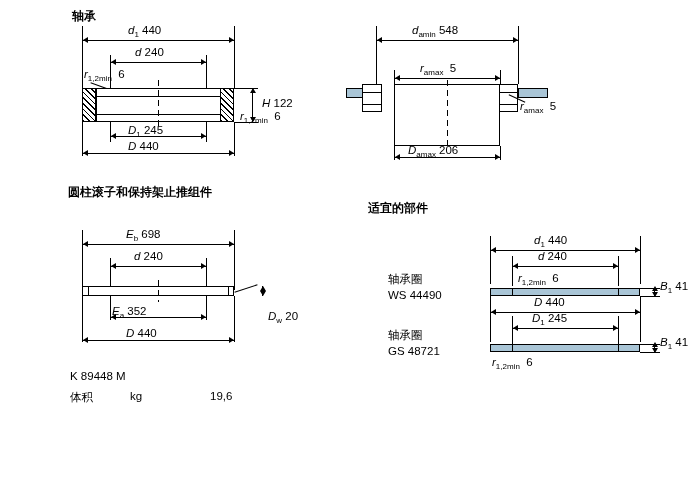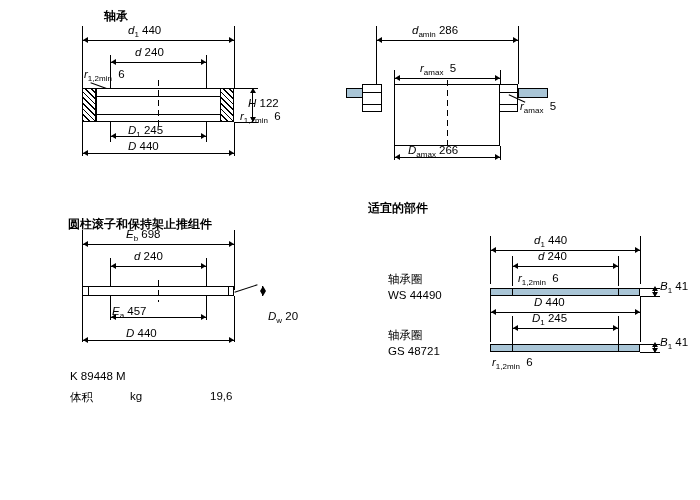--- a/index.html
+++ b/index.html
@@ -31,22 +31,22 @@
   .arrowL,.arrowR{position:absolute;width:0;height:0;border-top:3px solid transparent;border-bottom:3px solid transparent;}
   .arrowL{border-right:5px solid #000;}
   .arrowR{border-left:5px solid #000;}
   .arrowU,.arrowD{position:absolute;width:0;height:0;border-left:3px solid transparent;border-right:3px solid transparent;}
   .arrowU{border-bottom:5px solid #000;}
   .arrowD{border-top:5px solid #000;}
 </style>
 </head>
 <body>
 
-<div class="abs lbl-b" style="left:72px;top:8px;margin-left:32px;">轴承</div>
-<div class="abs lbl-b" style="left:68px;top:216px;text-align:right;">圆柱滚子和保持架止推组件</div>
+<div class="abs lbl-b" style="left:72px;top:8px;">轴承</div>
+<div class="abs lbl-b" style="left:68px;top:184px;text-align:right;">圆柱滚子和保持架止推组件</div>
 <div class="abs lbl-b" style="left:368px;top:200px;">适宜的部件</div>
 
 <div class="abs">
   <div class="v" style="left:82px;top:26px;height:62px;"></div>
   <div class="v" style="left:234px;top:26px;height:62px;"></div>
   <div class="h" style="left:82px;top:40px;width:152px;"></div>
   <div class="arrowL" style="left:83px;top:37px;"></div>
   <div class="arrowR" style="left:229px;top:37px;"></div>
   <div class="abs lbl" style="left:128px;top:24px;">
     <span class="ital">d</span><span class="sub">1</span>&nbsp;<span>440</span>
@@ -86,21 +86,21 @@
 
   <div class="centerlinev" style="left:158px;top:80px;height:50px;"></div>
 </div>
 
 <div class="abs">
   <div class="v" style="left:252px;top:88px;height:34px;"></div>
   <div class="arrowU" style="left:250px;top:88px;"></div>
   <div class="arrowD" style="left:250px;top:117px;"></div>
   <div class="h" style="left:234px;top:88px;width:24px;"></div>
   <div class="h" style="left:234px;top:122px;width:24px;"></div>
-  <div class="abs lbl" style="left:248px;top:97px;">
+  <div class="abs lbl" style="left:262px;top:97px;">
     <span class="ital">H</span>&nbsp;<span>122</span>
   </div>
 </div>
 
 <div class="abs lbl" style="left:240px;top:110px;">
   <span class="ital">r</span><span class="sub">1,2min</span>&nbsp;&nbsp;<span>6</span>
 </div>
 
 <div class="abs">
   <div class="v" style="left:110px;top:122px;height:20px;"></div>
@@ -124,21 +124,21 @@
   </div>
 </div>
 
 <div class="abs">
   <div class="v" style="left:376px;top:26px;height:58px;"></div>
   <div class="v" style="left:518px;top:26px;height:58px;"></div>
   <div class="h" style="left:376px;top:40px;width:142px;"></div>
   <div class="arrowL" style="left:377px;top:37px;"></div>
   <div class="arrowR" style="left:513px;top:37px;"></div>
   <div class="abs lbl" style="left:412px;top:24px;">
-    <span class="ital">d</span><span class="sub">amin</span>&nbsp;<span>286</span>
+    <span class="ital">d</span><span class="sub">amin</span>&nbsp;<span>548</span>
   </div>
 </div>
 
 <div class="abs">
   <div class="h" style="left:394px;top:78px;width:106px;"></div>
   <div class="arrowL" style="left:395px;top:75px;"></div>
   <div class="arrowR" style="left:495px;top:75px;"></div>
   <div class="v" style="left:394px;top:70px;height:14px;"></div>
   <div class="v" style="left:500px;top:70px;height:14px;"></div>
   <div class="abs lbl" style="left:420px;top:62px;">
@@ -170,21 +170,21 @@
 </div>
 <div class="h" style="left:508px;top:98px;width:18px;transform:rotate(25deg);"></div>
 
 <div class="abs">
   <div class="v" style="left:394px;top:146px;height:14px;"></div>
   <div class="v" style="left:500px;top:146px;height:14px;"></div>
   <div class="h" style="left:394px;top:157px;width:106px;"></div>
   <div class="arrowL" style="left:395px;top:154px;"></div>
   <div class="arrowR" style="left:495px;top:154px;"></div>
   <div class="abs lbl" style="left:408px;top:144px;">
-    <span class="ital">D</span><span class="sub">amax</span>&nbsp;<span>266</span>
+    <span class="ital">D</span><span class="sub">amax</span>&nbsp;<span>206</span>
   </div>
 </div>
 
 <div class="abs">
   <div class="v" style="left:82px;top:230px;height:60px;"></div>
   <div class="v" style="left:234px;top:230px;height:60px;"></div>
   <div class="h" style="left:82px;top:244px;width:152px;"></div>
   <div class="arrowL" style="left:83px;top:241px;"></div>
   <div class="arrowR" style="left:229px;top:241px;"></div>
   <div class="abs lbl" style="left:126px;top:228px;">
@@ -220,21 +220,21 @@
   </div>
 </div>
 
 <div class="abs">
   <div class="v" style="left:110px;top:296px;height:24px;"></div>
   <div class="v" style="left:206px;top:296px;height:24px;"></div>
   <div class="h" style="left:110px;top:317px;width:96px;"></div>
   <div class="arrowL" style="left:111px;top:314px;"></div>
   <div class="arrowR" style="left:201px;top:314px;"></div>
   <div class="abs lbl" style="left:112px;top:305px;">
-    <span class="ital">E</span><span class="sub">a</span>&nbsp;<span>457</span>
+    <span class="ital">E</span><span class="sub">a</span>&nbsp;<span>352</span>
   </div>
 </div>
 
 <div class="abs">
   <div class="v" style="left:82px;top:296px;height:46px;"></div>
   <div class="v" style="left:234px;top:296px;height:46px;"></div>
   <div class="h" style="left:82px;top:340px;width:152px;"></div>
   <div class="arrowL" style="left:83px;top:337px;"></div>
   <div class="arrowR" style="left:229px;top:337px;"></div>
   <div class="abs lbl" style="left:126px;top:327px;">

